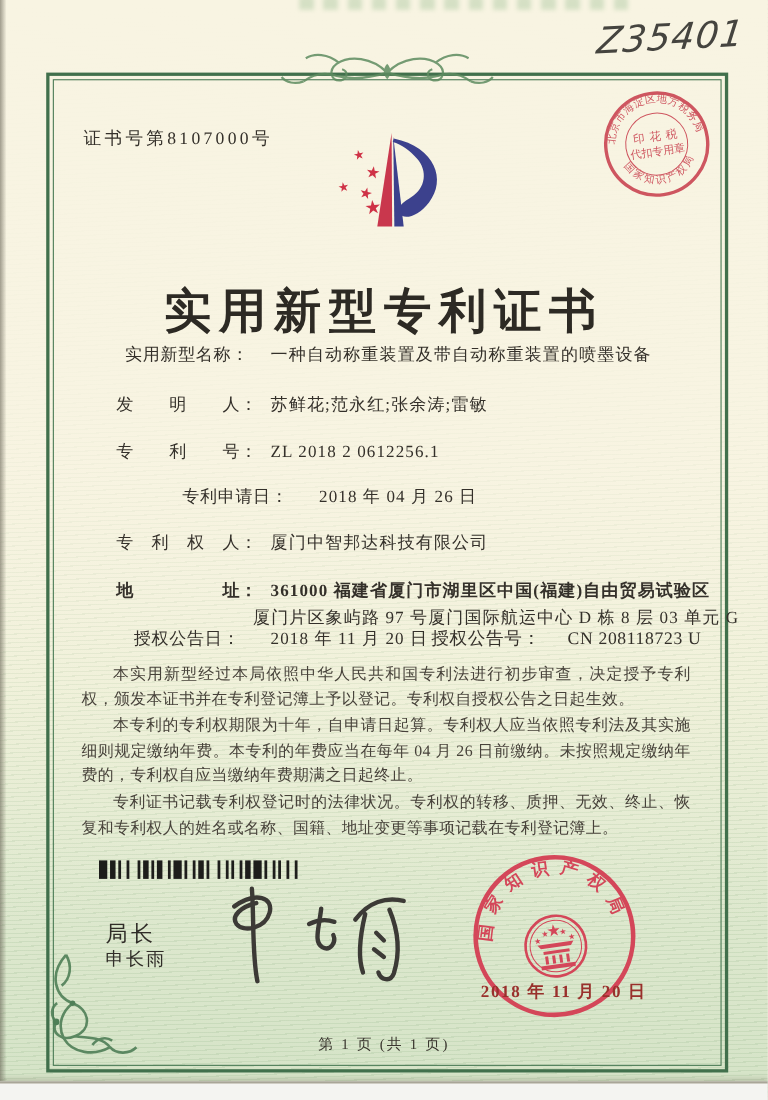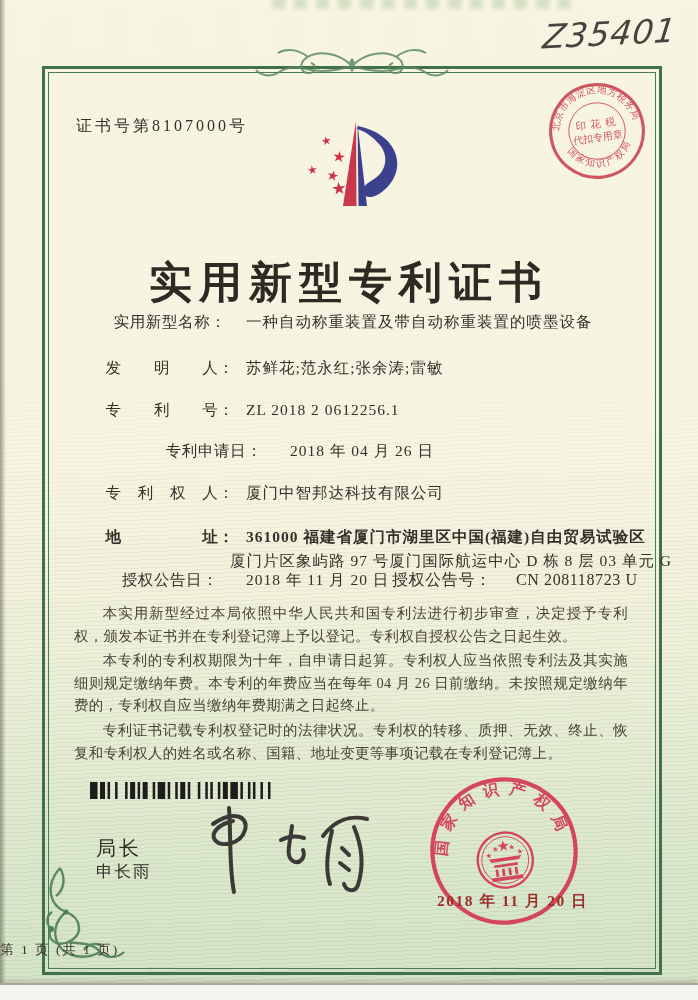--- a/index.html
+++ b/index.html
@@ -28,21 +28,21 @@
   .row{position:absolute;left:94px;font-size:15.5px;color:#34302a;white-space:nowrap;letter-spacing:.6px;text-align:center;}
   .row .lab{display:inline-block;width:152px;}
   .row .val{letter-spacing:1px;}
   .addr2{position:absolute;left:230px;top:551px;font-size:15.5px;color:#34302a;letter-spacing:1px;white-space:nowrap;}
   .grant2{position:absolute;left:392px;top:570px;font-size:16px;color:#34302a;white-space:nowrap;letter-spacing:.6px;}
   .grant2 .lab{display:inline-block;width:124px;}
   .paras{position:absolute;left:72px;top:600px;width:558px;color:#47423a;}
   .paras p{margin:2px;text-indent:2em;font-size:14.4px;line-height:22.6px;text-align:justify;letter-spacing:.4px;}
   .juzhang{left:96px;top:835px;font-size:20px;letter-spacing:3px;color:#302d28;}
   .signer{left:96px;top:861px;font-size:16.5px;letter-spacing:2px;color:#302d28;}
-  .footer{left:0;right:0;top:941px;text-align:left;font-size:13.5px;letter-spacing:2px;color:#3a362f;}
+  .footer{left:0;right:0;top:941px;text-align:center;font-size:13.5px;letter-spacing:2px;color:#3a362f;}
   .sealdate{left:437px;top:891px;font-size:15.5px;font-weight:bold;color:#99302c;letter-spacing:1.5px;white-space:nowrap;}
   .handnote{left:543px;top:14px;font-size:33px;color:#45443f;
       font-family:"DejaVu Sans",sans-serif;font-style:italic;
       transform:rotate(-3deg) skewX(-10deg);letter-spacing:1px;}
   .topbleed{position:absolute;top:-3px;left:272px;width:300px;height:12px;opacity:.5;
       background:repeating-linear-gradient(90deg,rgba(96,158,98,.45) 0 13px,rgba(96,158,98,0) 13px 22px);
       filter:blur(2px);}
   svg text{font-family:"Liberation Serif","DejaVu Serif",serif;}
 </style>
 </head>

